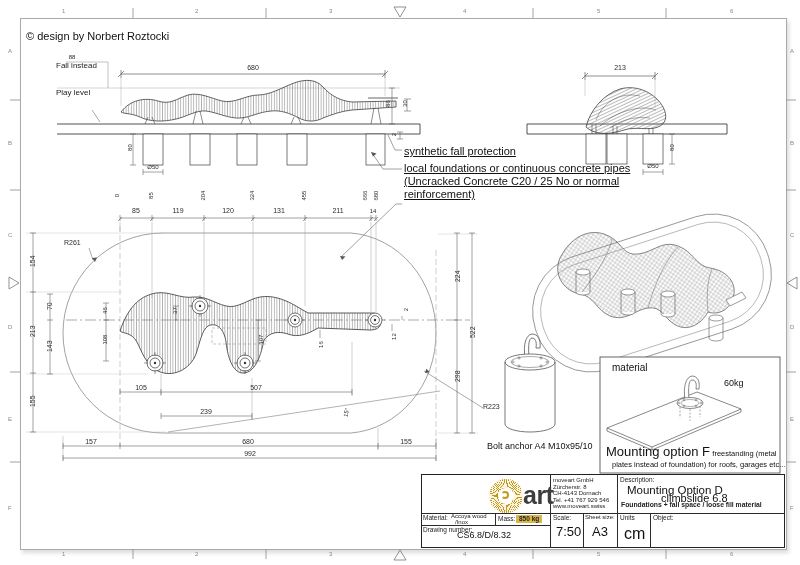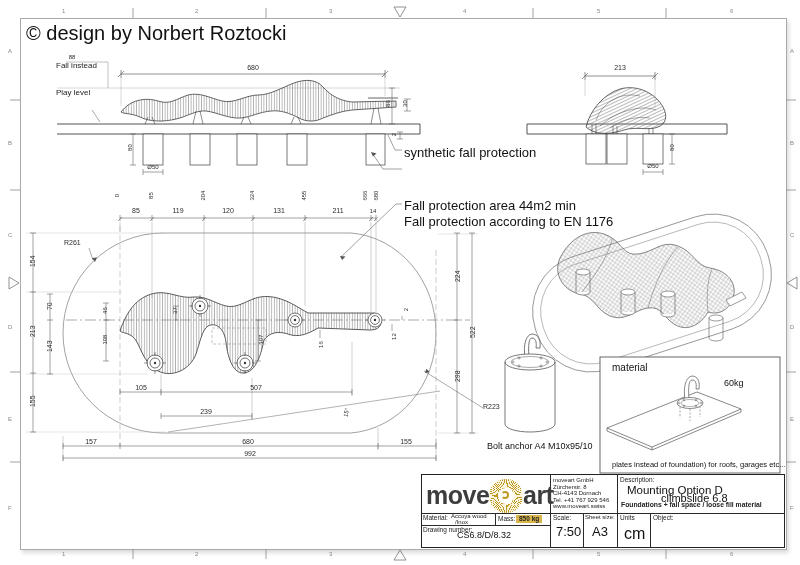--- a/index.html
+++ b/index.html
@@ -6,21 +6,21 @@
   #stage{position:relative;width:800px;height:565px;background:#fff;overflow:hidden;
          font-family:"Liberation Sans",sans-serif;}
   #frame{position:absolute;left:20px;top:18px;width:765px;height:530px;
          border:1px solid #aaa;background:#fff;box-shadow:2px 3px 4px rgba(0,0,0,.14);}
   svg{position:absolute;left:0;top:0;}
   .t{position:absolute;font-size:8px;color:#222;white-space:nowrap;line-height:1.2;}
   .c{text-align:center;}
   .r{transform:rotate(-90deg);text-align:center;width:22px;}
   .d{font-size:7px;color:#2b2b2b;}
   .s{font-size:6px;color:#2b2b2b;}
-  .note{font-size:13px;color:#111;}
+  .note{font-size:11px;color:#111;text-decoration:underline;}
   .grid{font-size:6px;color:#888;}
   .tbl{font-size:6.5px;color:#222;}
   .tbs{font-size:6px;color:#222;}
   .tbv{color:#111;}
   #sun{position:absolute;left:489px;top:479px;width:34px;height:34px;border-radius:50%;
        background:repeating-conic-gradient(#c09a20 0 2.4deg,#fbf4de 2.4deg 6.8deg);}
   #sun .in{position:absolute;left:9px;top:9px;width:16px;height:16px;border-radius:50%;background:#fff;}
   #sun .sw{position:absolute;left:12px;top:12px;width:8px;height:8px;border-radius:50%;
        border:2.5px solid #c09a20;border-left-color:transparent;box-sizing:border-box;}
   .vline,.hline{position:absolute;background:#2a2a2a;}
@@ -241,40 +241,41 @@
   <span class="t grid" style="left:8px;top:324px">D</span>
   <span class="t grid" style="left:8px;top:416px">E</span>
   <span class="t grid" style="left:8px;top:505px">F</span>
   <span class="t grid" style="left:790px;top:48px">A</span>
   <span class="t grid" style="left:790px;top:140px">B</span>
   <span class="t grid" style="left:790px;top:232px">C</span>
   <span class="t grid" style="left:790px;top:324px">D</span>
   <span class="t grid" style="left:790px;top:416px">E</span>
   <span class="t grid" style="left:790px;top:505px">F</span>
 
-  <span class="t" style="left:26px;top:21px;font-size:20px;color:#111">© design by Norbert Roztocki</span>
+  <span class="t" style="left:26px;top:30px;font-size:11px;color:#111">© design by Norbert Roztocki</span>
 
   <span class="t s c" style="left:62px;top:54px;width:20px">88</span>
   <span class="t" style="left:56px;top:61px">Fall instead</span>
   <span class="t" style="left:56px;top:88px">Play level</span>
   <span class="t d c" style="left:203px;top:64px;width:100px">680</span>
   <span class="t s r" style="left:120px;top:144px">80</span>
   <span class="t s c" style="left:139px;top:164px;width:28px">Ø50</span>
   <span class="t s r" style="left:378px;top:100px">86</span>
   <span class="t s r" style="left:395px;top:100px">30</span>
   <span class="t s r" style="left:384px;top:131px">2</span>
 
   <span class="t d c" style="left:585px;top:64px;width:70px">213</span>
   <span class="t s r" style="left:662px;top:144px">80</span>
   <span class="t s c" style="left:639px;top:163px;width:28px">Ø50</span>
 
   <span class="t note" style="left:404px;top:145px">synthetic fall protection</span>
-  <div class="t note" style="left:404px;top:198px">
-    <span style="display:block">Fall protection area 44m2 min</span>
-    <span style="display:block">Fall protection according to EN 1176</span>
+  <div class="t note" style="left:404px;top:162px">
+    <span style="display:block">local foundations or continuous concrete pipes</span>
+    <span style="display:block">(Uncracked Concrete C20 / 25 No or normal</span>
+    <span style="display:block">reinforcement)</span>
   </div>
 
   <span class="t s r" style="left:107px;top:192px">0</span>
   <span class="t s r" style="left:141px;top:192px">85</span>
   <span class="t s r" style="left:193px;top:192px">204</span>
   <span class="t s r" style="left:242px;top:192px">324</span>
   <span class="t s r" style="left:294px;top:192px">455</span>
   <span class="t s r" style="left:355px;top:192px">666</span>
   <span class="t s r" style="left:366px;top:192px">680</span>
 
@@ -312,32 +313,35 @@
   <span class="t d c" style="left:193px;top:408px;width:26px">239</span>
   <span class="t d c" style="left:78px;top:438px;width:26px">157</span>
   <span class="t d c" style="left:235px;top:438px;width:26px">680</span>
   <span class="t d c" style="left:393px;top:438px;width:26px">155</span>
   <span class="t d c" style="left:237px;top:450px;width:26px">992</span>
 
   <span class="t" style="left:487px;top:441px;font-size:9px;color:#111">Bolt anchor A4 M10x95/10</span>
 
   <span class="t" style="left:612px;top:362px;font-size:10px;color:#111">material</span>
   <span class="t" style="left:724px;top:378px;font-size:9px;color:#111">60kg</span>
+  <div class="t" style="left:606px;top:444px">
+    <span style="font-size:13px;color:#111">Mounting option F</span>
+    <span style="font-size:7.5px;color:#111">freestanding (metal</span>
+  </div>
   <span class="t" style="left:612px;top:460px;font-size:7.5px;color:#111">plates instead of foundation) for roofs, garages etc...</span>
 
   <div style="position:absolute;left:421px;top:474px;width:364px;height:74px;border:1.3px solid #222;background:#fff;box-sizing:border-box"></div>
   <div class="vline" style="left:550px;top:474px;width:1px;height:74px"></div>
   <div class="vline" style="left:617px;top:474px;width:1px;height:74px"></div>
   <div class="vline" style="left:495px;top:513px;width:1px;height:12px"></div>
   <div class="vline" style="left:583px;top:513px;width:1px;height:35px"></div>
   <div class="vline" style="left:650px;top:513px;width:1px;height:35px"></div>
   <div class="hline" style="left:421px;top:513px;width:364px;height:1px"></div>
   <div class="hline" style="left:421px;top:525px;width:129px;height:1px"></div>
 
-  <span class="t" style="left:426px;top:480px;font-size:25px;font-weight:600;color:#3d3d3d;letter-spacing:-0.5px">move</span>
   <div id="sun">
       <div class="in"></div>
       <div class="sw"></div>
     </div>
   <span class="t" style="left:523px;top:480px;font-size:25px;font-weight:600;color:#3d3d3d;letter-spacing:-0.5px">art</span>
 
   <div class="t tbs" style="left:553px;top:477px;line-height:6.6px">
     <span style="display:block">moveart GmbH</span>
     <span style="display:block">Zürcherstr. 8</span>
     <span style="display:block">CH-4143 Dornach</span>

